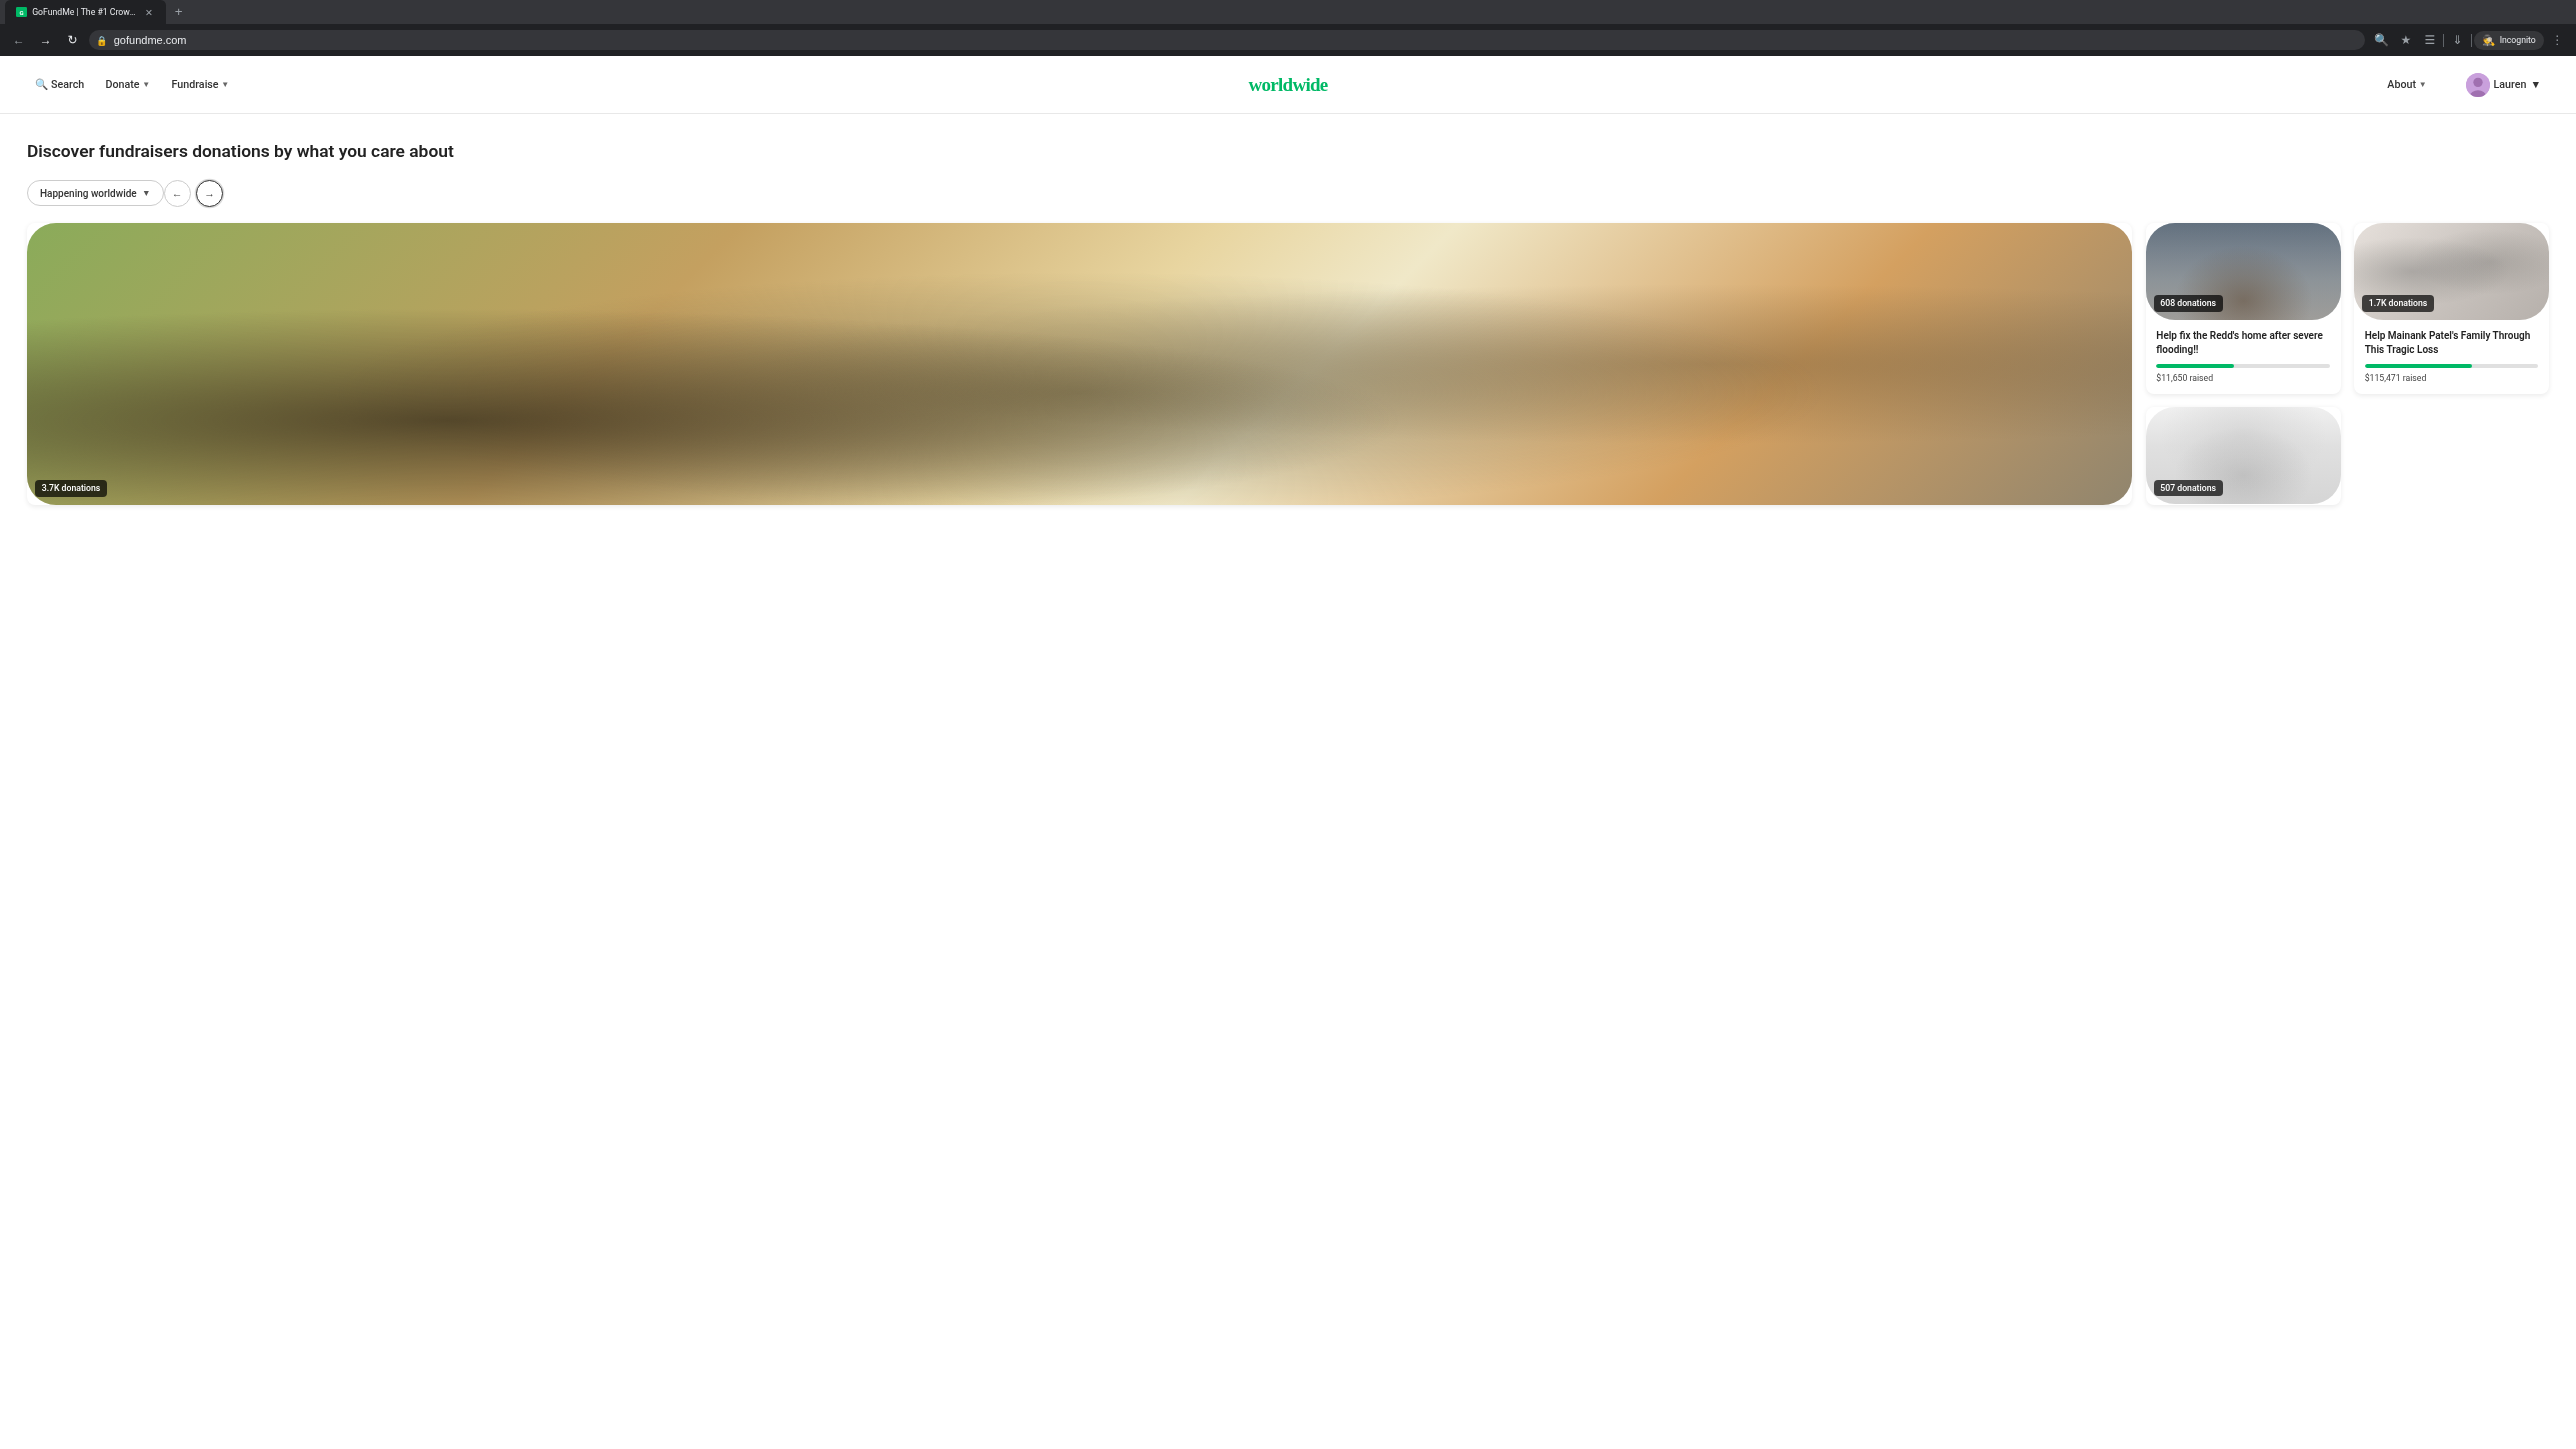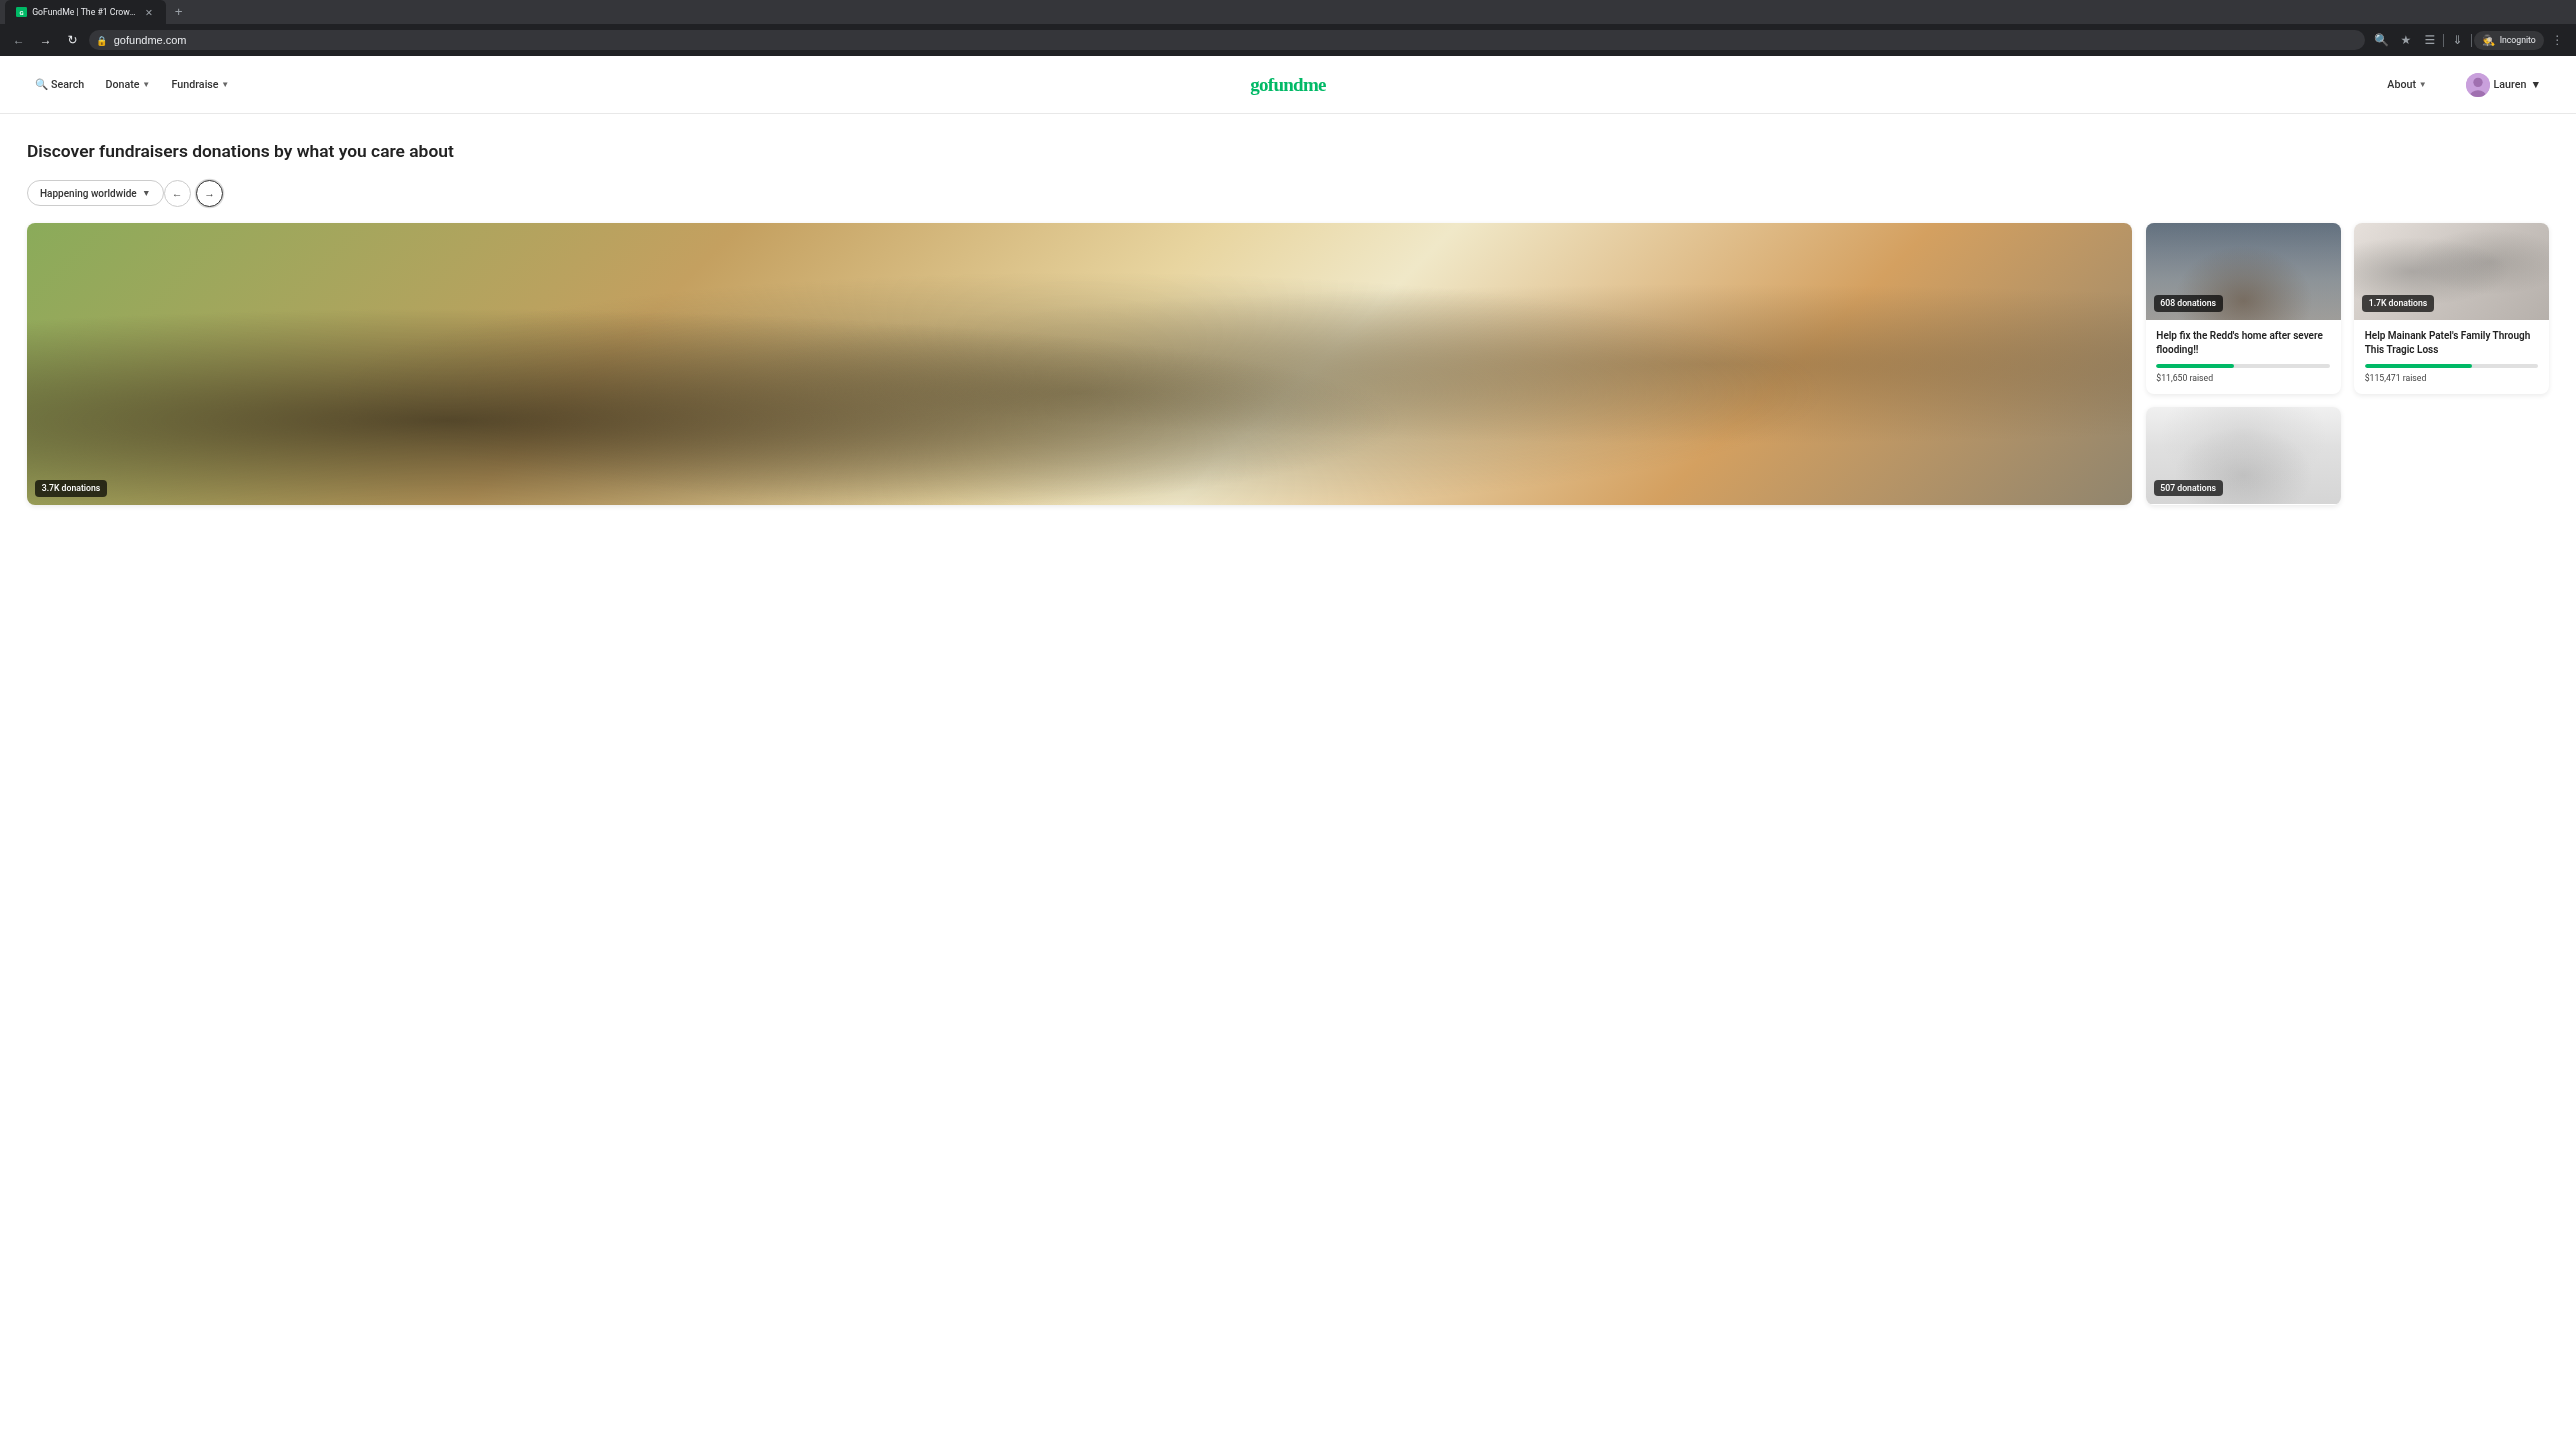--- a/index.html
+++ b/index.html
@@ -307,20 +307,21 @@
       cursor: pointer;
       background: #fff;
       box-shadow: 0 1.3px 5.4px rgba(0,0,0,0.08);
     }
     .card-large {
       grid-row: 1 / 3;
     }
     .card-image-container {
       position: relative;
       overflow: hidden;
+      border-radius: 29px;
     }
     .card-large .card-image-container {
       height: 282px;
     }
     .card-small .card-image-container {
       height: 97px;
     }
     .card-image {
       width: 100%;
       height: 100%;
@@ -490,21 +491,21 @@
         <span>Donate</span>
         <span class="chevron">▼</span>
       </div>
       <div class="nav-item">
         <span>Fundraise</span>
         <span class="chevron">▼</span>
       </div>
     </nav>
 
     <div class="site-logo-container">
-      <span class="site-logo">gofundme</span>
+      <span class="site-logo">worldwide</span>
     </div>
 
     <nav class="site-nav-right">
       <div class="nav-item">
         <span>About</span>
         <span class="chevron">▼</span>
       </div>
       <div class="user-nav-item">
         <div class="user-avatar">
           <svg width="24" height="24" viewBox="0 0 36 36">

